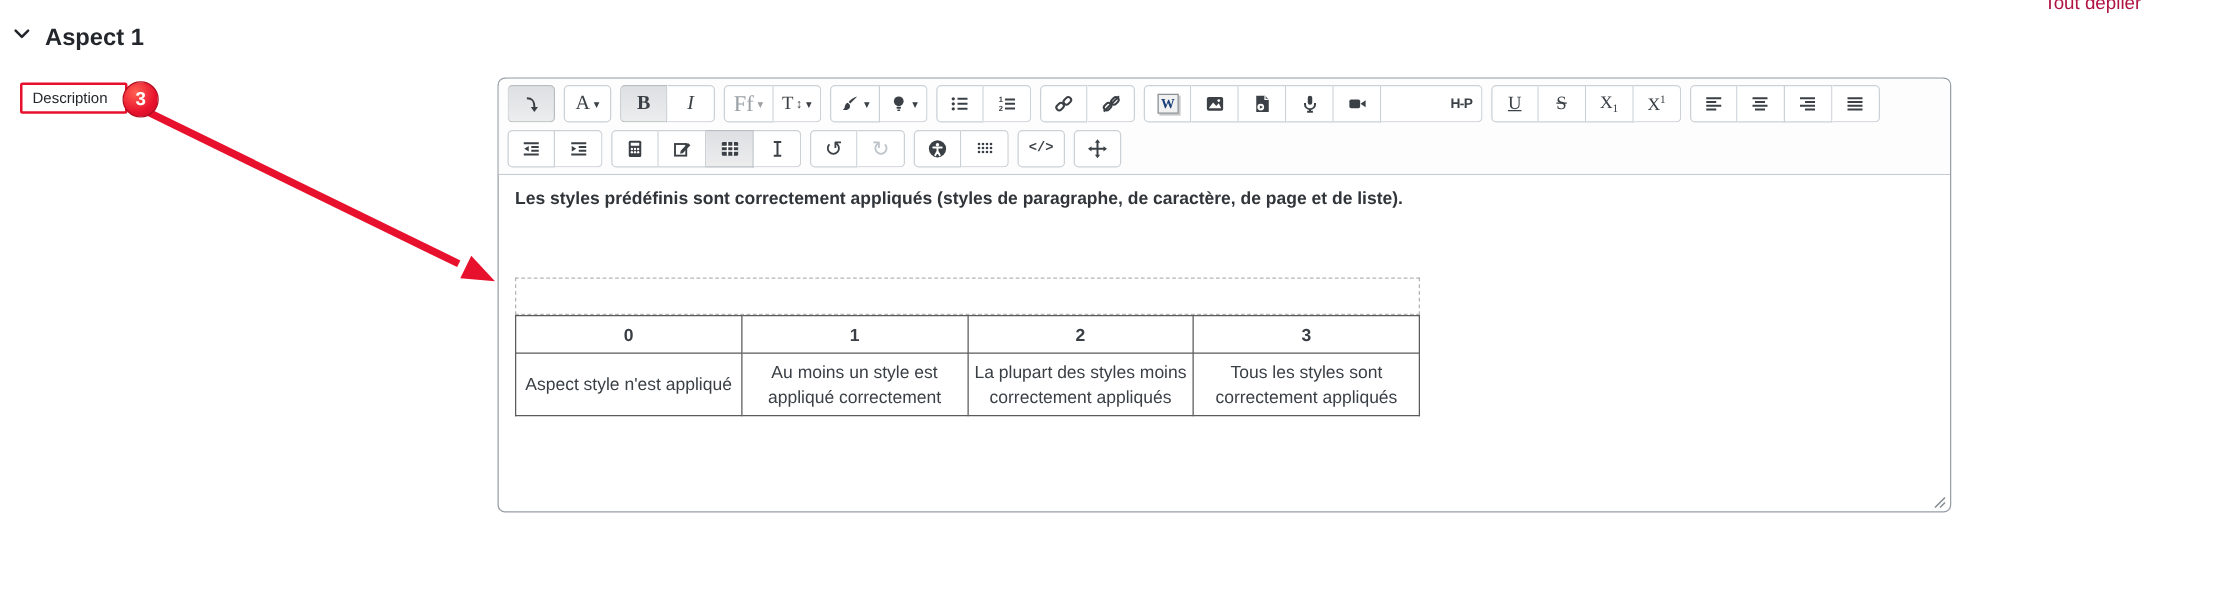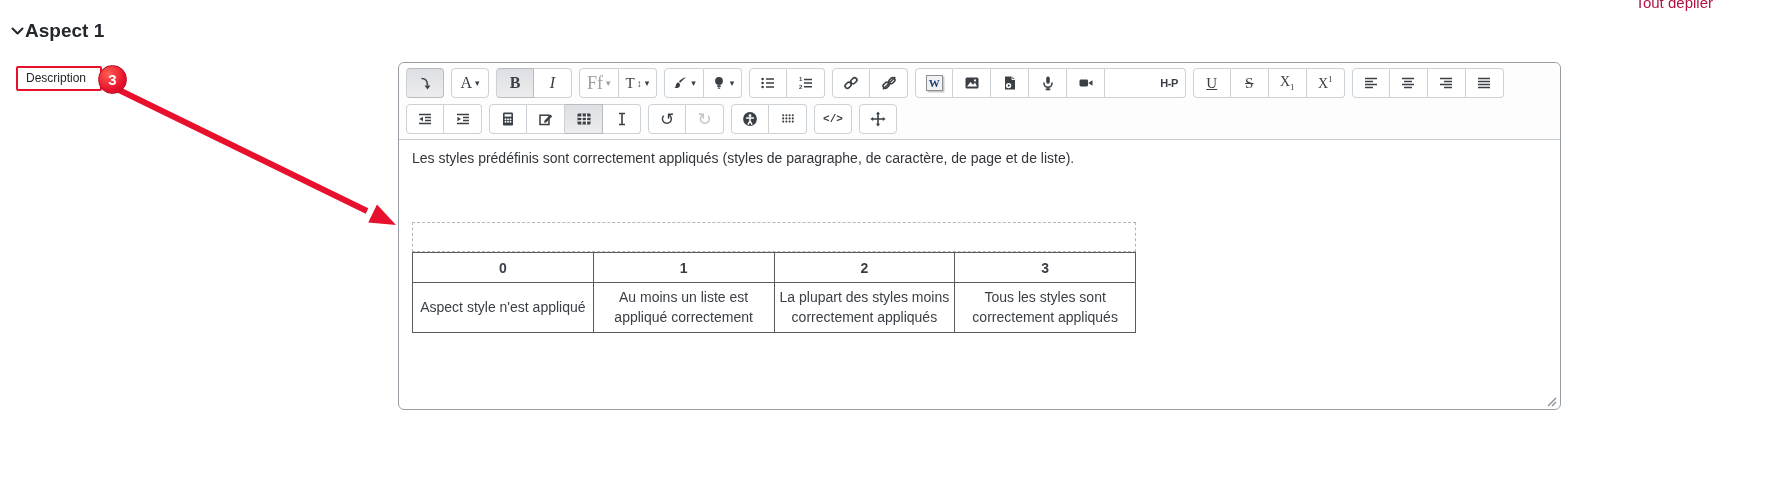--- a/index.html
+++ b/index.html
@@ -7,21 +7,21 @@
   body {
     width:1777px; height:482px; position:relative; overflow:hidden;
     font-family:"Liberation Sans","DejaVu Sans",sans-serif; color:#23272b;
   }
   
   .expand-all {
     position:absolute; top:-6px; right:64px; font-size:15px;
     color:#b01342; text-decoration:none; cursor:pointer;
   }
   
-  .section-header { position:absolute; left:10px; top:20px; display:flex; align-items:center; }
+  .section-header { position:absolute; left:10px; top:20px; display:flex; gap:11px; }
   .section-header h3 { font-size:19px; font-weight:700; color:#23272b; }
   .chev { display:inline-flex; cursor:pointer; }
   
   .desc-box {
     position:absolute; left:16px; top:66px; background:#fff;
     border:2px solid #e8112d; border-radius:2px; padding:3px 14px 4px 8px;
     font-size:12px; color:#23272b; z-index:5;
   }
   .badge {
     position:absolute; left:98px; top:65px; width:29px; height:29px; border-radius:50%;
@@ -67,21 +67,21 @@
   .caret.dim { color:#9aa0a5; }
   .updown { font-size:10px; margin-left:-1px; }
   .w-box {
     display:inline-block; border:1px solid #8a9096; background:#f1f1f1; box-shadow:1.5px 1.5px 0 #c9c9c9;
     font-family:"Liberation Serif",serif; font-weight:700; font-size:11px; color:#1a3f7a;
     padding:0 2px; line-height:14px;
   }
   .icon16 { width:16px; height:16px; display:block; }
   
   .content { position:relative; padding:10px 13px; height:270px; }
-  .para { font-size:14px; font-weight:400; color:#31353a; }
+  .para { font-size:14px; font-weight:700; color:#31353a; }
   .caption-box { margin-top:56px; width:724px; height:30px; border:1px dashed #b5b5b5; cursor:text; }
   table.rubric { border-collapse:collapse; table-layout:fixed; width:724px; }
   table.rubric th, table.rubric td {
     border:1px solid #5b5b5b; text-align:center; vertical-align:middle;
     font-size:14px; color:#3a3f45; padding:1px 3px;
   }
   table.rubric th { height:30px; font-weight:700; }
   table.rubric td { height:50px; line-height:1.4; }
   .resize-handle { position:absolute; right:3px; bottom:3px; cursor:nwse-resize; }
   svg .st { stroke:#3a4045; fill:none; stroke-width:1.6; }
@@ -402,21 +402,21 @@
     <table class="rubric">
       <tbody>
           <tr>
         <th>0</th>
         <th>1</th>
         <th>2</th>
         <th>3</th>
       </tr>
       <tr>
         <td>Aspect style n'est appliqué</td>
-        <td>Au moins un liste est appliqué correctement</td>
+        <td>Au moins un style est appliqué correctement</td>
         <td>La plupart des styles moins correctement appliqués</td>
         <td>Tous les styles sont correctement appliqués</td>
       </tr>
     </tbody>
       </table>
 
     <svg class="resize-handle" width="12" height="12" viewBox="0 0 12 12">
         <path d="M11 3 L3 11 M11 7 L7 11" stroke="#8a9096" stroke-width="1.4" fill="none"></path>
       </svg>
   </div>

